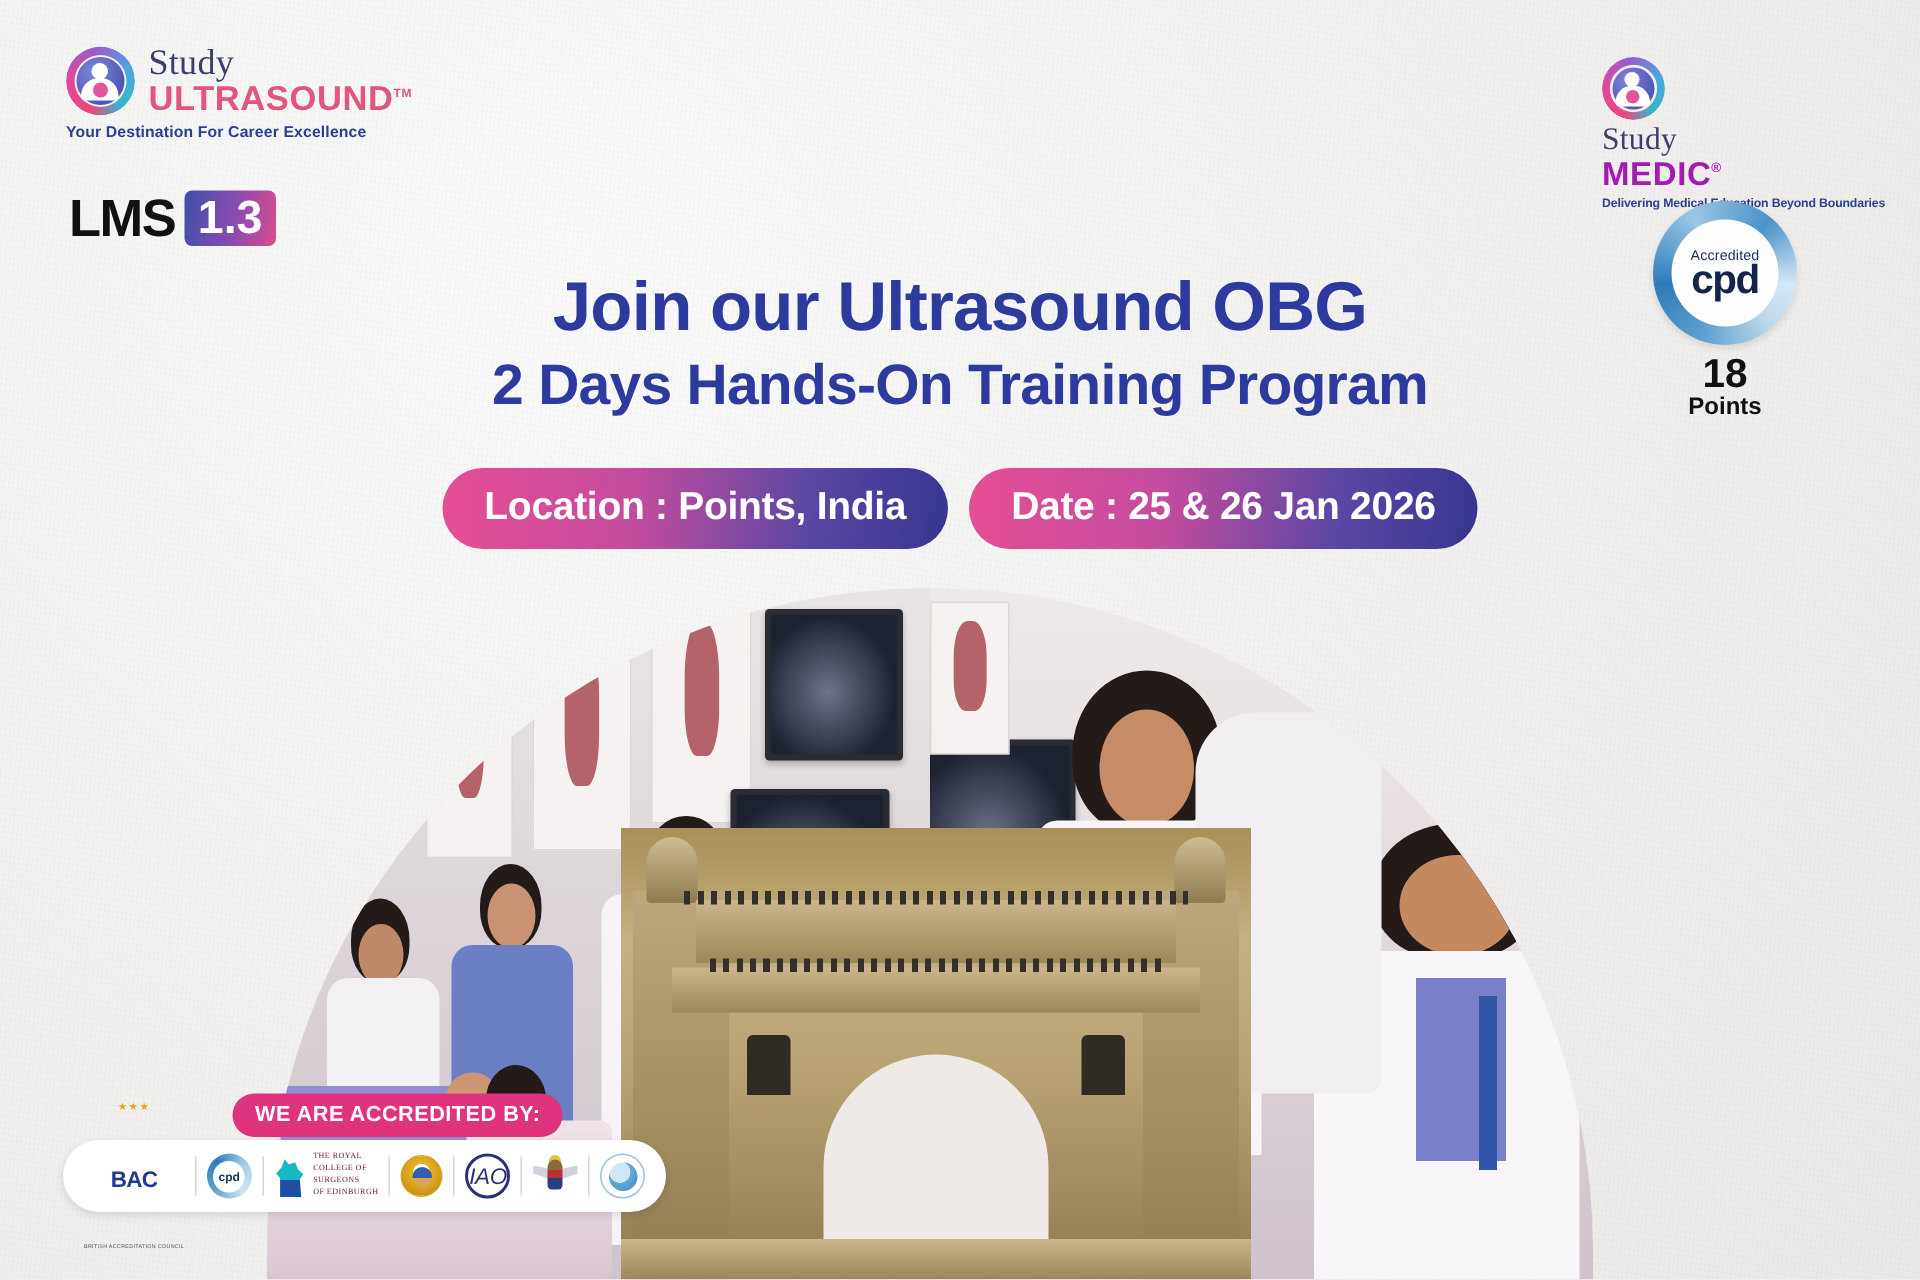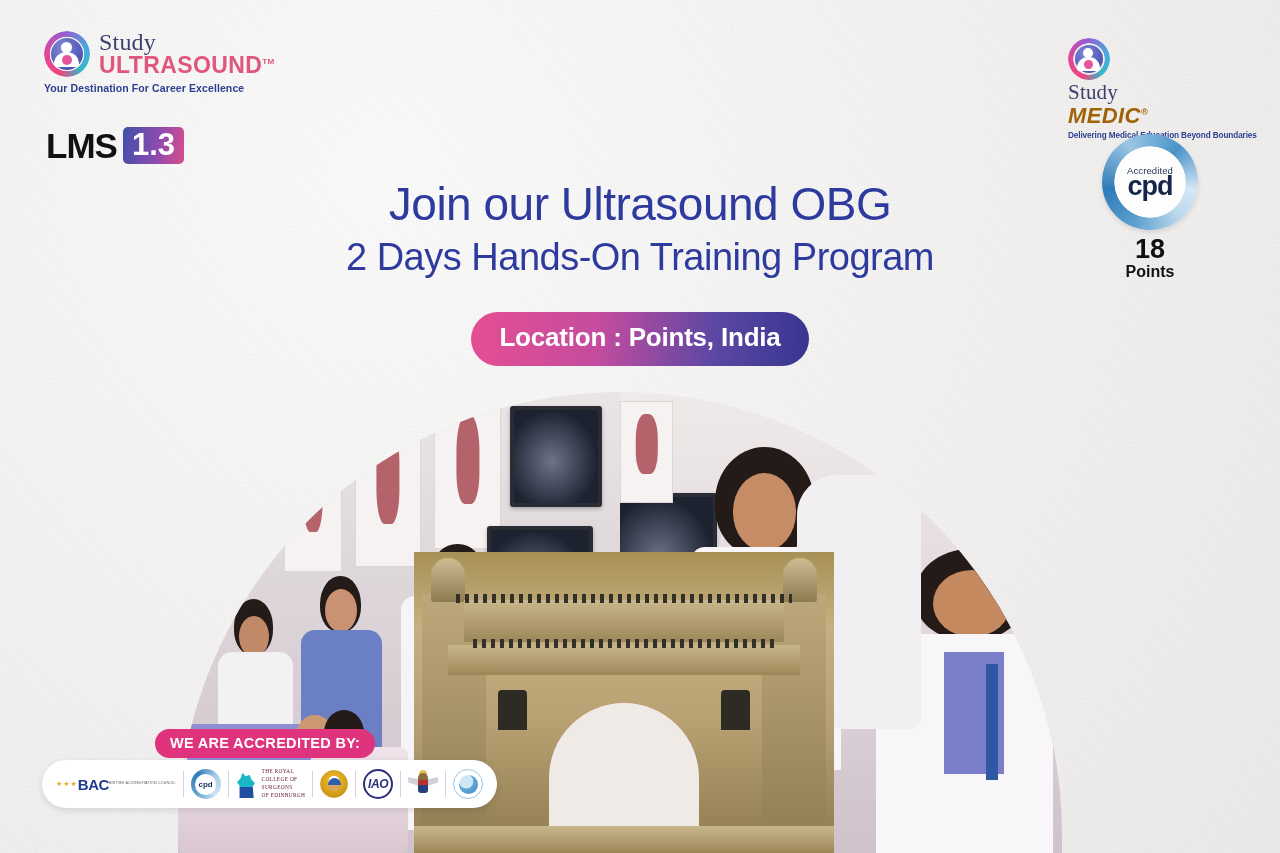--- a/index.html
+++ b/index.html
@@ -63,21 +63,21 @@
     background:linear-gradient(100deg,#3f4fa8 0%,#8b4bb0 55%,#d94d8e 100%);
   }
 
   
   #sm-logo{ position:absolute; left:1068px; top:38px; width:200px; }
   #sm-logo .mark{ width:42px; height:42px; flex:0 0 42px; }
   #sm-logo .mark .head{ left:15px; top:10px; width:10px; height:10px; }
   #sm-logo .mark .body{ left:9px; top:19px; width:23px; height:14px; }
   #sm-logo .mark .baby{ left:16px; top:22px; width:9px; height:9px; }
   #sm-logo .w-top{ font-size:21px; }
-  #sm-logo .w-bot{ font-size:22px; color:#a16207;font-style:italic; }
+  #sm-logo .w-bot{ font-size:22px; color:#a21caf; }
   #sm-logo .w-bot .rg{ font-size:9px; vertical-align:super; }
   .sm-tag{ margin-top:4px; font-size:8.2px; font-weight:bold; color:#2a3f8f; letter-spacing:-.1px; }
 
   
   #cpd-badge{ position:absolute; left:1090px; top:134px; width:120px; text-align:center; }
   .cpd-circle{
     width:96px; height:96px; margin:0 auto; border-radius:50%;
     background:
       radial-gradient(circle at 50% 50%, #ffffff 0 52%, rgba(255,255,255,0) 53%),
       conic-gradient(from 140deg,#bcd8ec 0deg,#5d9fd0 60deg,#2f7cb8 120deg,#9cc6e4 190deg,#4a92c9 260deg,#d4e7f4 320deg,#bcd8ec 360deg);
@@ -90,21 +90,21 @@
     display:flex; flex-direction:column; align-items:center; justify-content:center;
   }
   .cpd-acc{ font-size:9.5px; color:#1b2f52; letter-spacing:.1px; margin-bottom:-2px; }
   .cpd-word{ font-size:27px; font-weight:bold; color:#14244a; line-height:.95; letter-spacing:-1px; }
   .cpd-num{ margin-top:6px; font-size:27px; font-weight:bold; color:#111; line-height:1; }
   .cpd-pts{ font-size:16px; font-weight:bold; color:#111; line-height:1.1; }
 
   
   #headline{
     position:absolute; left:0; right:0; top:176px; text-align:center;
-    color:#2e3a9e; font-weight:normal; letter-spacing:-.5px;
+    color:#2e3a9e; font-weight:bold; letter-spacing:-.5px;
   }
   #headline .l1{ font-size:46px; line-height:1.25; display:block; }
   #headline .l2{ font-size:38px; line-height:1.25; display:block; }
 
   
   #pill-row{
     position:absolute; left:0; right:0; top:312px;
     display:flex; justify-content:center; gap:14px;
   }
   .pill{
@@ -176,21 +176,21 @@
   }
   #accredit-strip{
     position:absolute; left:42px; top:760px; z-index:6;
     height:48px; background:#fff; border-radius:24px;
     display:flex; align-items:center; padding:0 14px;
     box-shadow:0 2px 6px rgba(0,0,0,.12);
   }
   #accredit-strip .sep{ width:1px; height:26px; background:#d4d4d8; margin:0 7px; }
   .acc{ display:flex; align-items:center; justify-content:center; }
 
-  .bac{ line-height:1; }
+  .bac{ flex-direction:column; line-height:1;gap:36px; }
   .bac .stars{ font-size:7px; color:#e6a817; letter-spacing:1px; margin-bottom:1px; }
   .bac .txt{ font-size:15px; font-weight:bold; color:#1f3b8f; letter-spacing:-.5px; }
   .bac .sub{ font-size:3.6px; color:#555; letter-spacing:.2px; }
 
   .cpd-sm{ width:30px; height:30px; border-radius:50%;
     background:conic-gradient(from 140deg,#cfe3f2,#5b9ecd,#2f7cb8,#a9cde8,#cfe3f2);
     display:flex; align-items:center; justify-content:center; }
   .cpd-sm span{ width:21px; height:21px; border-radius:50%; background:#fff;
     font-size:8px; font-weight:bold; color:#16305c; display:flex; align-items:center; justify-content:center; }
 
@@ -204,21 +204,21 @@
   .rcse .lines{ font-family:"Liberation Serif", serif; font-size:5.4px; color:#6b2230; line-height:1.45; letter-spacing:.3px; }
 
   .gold{ width:28px; height:28px; border-radius:50%;
     background:radial-gradient(circle at 50% 40%, #fff 0 26%, #e8b327 28%, #b9830f 100%);
     border:1.5px solid #d4a226; }
   .gold i{ display:block; width:13px; height:13px; border-radius:50%;
     background:linear-gradient(to bottom,#2f5fae 0 55%, #d8a55a 55% 100%); margin:6px auto; }
 
   .iao{ width:30px; height:30px; border-radius:50%; border:2.5px solid #2b2f7a;
     display:flex; align-items:center; justify-content:center;
-    font-size:12px; font-weight:bold; font-style:italic; color:#2b2f7a; letter-spacing:-.3px; }
+    font-size:15px; font-weight:normal; font-style:italic; color:#2b2f7a; letter-spacing:-.3px; }
 
   .eagle{ width:30px; height:28px; position:relative; }
   .eagle .wing{ position:absolute; top:7px; width:13px; height:9px; background:#cfd2d8; }
   .eagle .wl{ left:0; clip-path:polygon(0 0,100% 30%,85% 100%,0 60%); }
   .eagle .wr{ right:0; clip-path:polygon(100% 0,0 30%,15% 100%,100% 60%); }
   .eagle .bd{ position:absolute; left:10px; top:3px; width:10px; height:20px;
     background:linear-gradient(to bottom,#8d6a3c 0 35%, #b7332e 35% 60%, #24407e 60% 100%);
     border-radius:5px 5px 3px 3px; }
   .eagle .crest{ position:absolute; left:11px; top:0; width:8px; height:5px; background:#e2c14f; border-radius:4px 4px 0 0; }
 
@@ -282,20 +282,21 @@
   <div class="cpd-pts">Points</div>
 </div>
 
 <div id="headline">
   <span class="l1">Join our Ultrasound OBG</span>
   <span class="l2">2 Days Hands-On Training Program</span>
 </div>
 
 <div id="pill-row">
   <div class="pill">Location : Points, India</div>
+  <div class="pill">Date : 25 &amp; 26 Jan 2026</div>
 </div>
 
 <div id="collage">
 
   <div class="ph" id="photo-training">
     <div class="poster" style="left:24%;top:6%;width:13%;height:33%;">
       <div class="t"></div>
       <i style="top:16%;width:34%;height:58%;"></i>
     </div>
     <div class="poster" style="left:40%;top:2%;width:15%;height:36%;">

